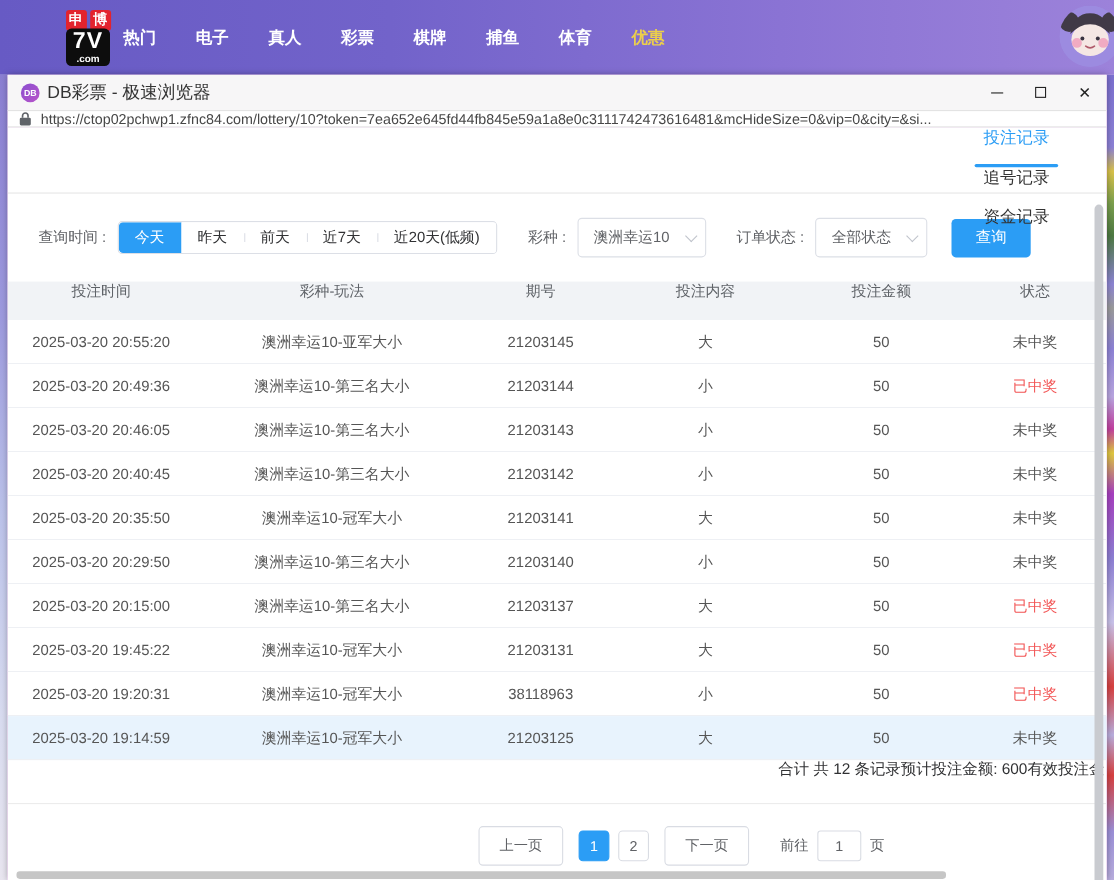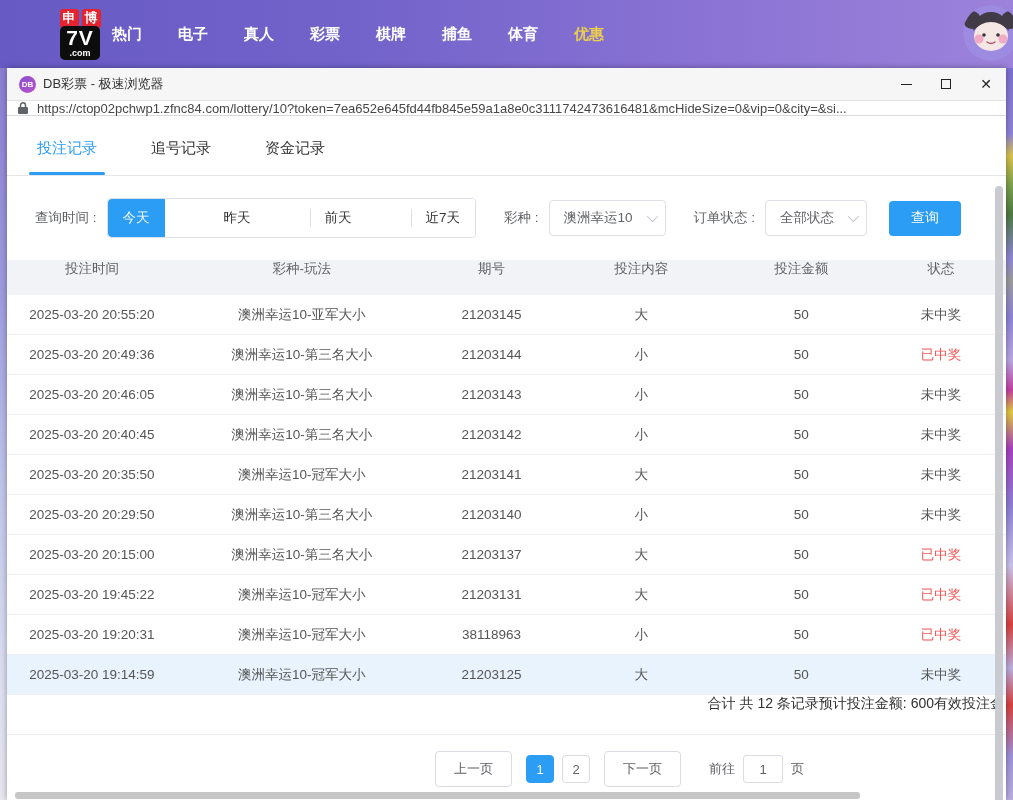--- a/index.html
+++ b/index.html
@@ -26,42 +26,42 @@
     background:linear-gradient(180deg,#8b7fd2 0%,#9d9ade 30%,#bcc3ea 55%,#d9dcf0 80%,#e9e6f0 100%); }
   .side-strip-right { position:absolute; right:0; top:68px; width:7px; height:732px;
     background:linear-gradient(180deg,#7b6fd0 0%,#8d82d6 9%,#d9c24a 12%,#7ba04e 16%,#4e7a43 20%,#8d85d4 26%,#9b9b9b 29%,#8d82d6 34%,#b9a6e0 40%,#c33fa0 44%,#e0c83f 47%,#a83fc0 52%,#8d7fd4 60%,#c9c2ea 68%,#d84040 76%,#b9aede 82%,#d84040 87%,#9c90d8 94%,#b9aede 100%); }
 
   
   .bwindow { position:absolute; left:7px; top:68px; width:999px; height:732px; background:#f0abfc;
     box-shadow:0 0 6px rgba(0,0,0,.35); display:flex; flex-direction:column; }
   .titlebar { height:32px; background:#f7f6f7; display:flex; align-items:center; padding-left:12px; flex:0 0 auto; }
   .db-ico { width:17px; height:17px; border-radius:50%; background:linear-gradient(135deg,#8a4fd0,#b953c9);
     color:#fff; font-size:8px; font-weight:bold; display:flex; align-items:center; justify-content:center; margin-right:7px; }
-  .wtitle { font-size:13px; color:#333; }
+  .wtitle { font-size:16px; color:#333; }
   .wcontrols { margin-left:auto; display:flex; align-items:center; }
   .wbtn { width:40px; height:32px; display:flex; align-items:center; justify-content:center; cursor:pointer; }
   .ic-min { width:11px; border-top:1px solid #222; display:block; }
   .ic-max { width:10px; height:10px; border:1px solid #222; display:block; }
   .ic-close { font-size:14px; color:#222; line-height:1; }
   .urlbar { height:16px; background:#fff; border-top:1px solid #e3e3e3; border-bottom:1px solid #d9d9d9;
     display:flex; align-items:center; padding:0 10px; flex:0 0 auto; }
   .lock { margin-right:8px; display:flex; }
   .url-text { font-size:13px; color:#474747; white-space:nowrap; overflow:hidden; }
 
   
   .content { position:relative; flex:1; background:#fff; overflow:hidden; }
-  .tabs { display:flex; padding:0 0 0 28px; border-bottom:1px solid #e6e6e6; height:60px; align-items:flex-end; }
+  .tabs { display:flex; padding:0 0 0 28px; border-bottom:1px solid #e6e6e6; height:60px; align-items:flex-end;flex-direction:column; }
   .tab { font-size:15px; color:#333; padding:0 2px 17px; margin-right:50px; cursor:pointer; position:relative; }
   .tab.active { color:var(--accent,#2b9df5); }
   .tab.active::after { content:""; position:absolute; left:-6px; right:-6px; bottom:0; height:3px;
     border-radius:3px; background:var(--accent,#2b9df5); }
 
   .filterbar { display:flex; align-items:center; padding:22px 0 22px 28px; }
   .flabel { font-size:13.5px; color:#606266; margin-right:10px; white-space:nowrap; }
-  .btn-group { display:flex; border:1px solid #dcdfe6; border-radius:4px; overflow:hidden; height:40px;gap:44px; }
+  .btn-group { display:flex; border:1px solid #dcdfe6; border-radius:4px; overflow:hidden; height:30px; }
   .bg-item { padding:0 15px; font-size:13.5px; color:#303133; display:flex; align-items:center; cursor:pointer;
     position:relative; background:#fff; white-space:nowrap; }
   .bg-item.sep::before { content:""; position:absolute; left:0; top:10px; bottom:10px; width:1px; background:#dcdfe6; }
   .bg-item.active { background:var(--accent,#2b9df5); color:#fff; border-radius:4px 0 0 4px; }
   .select { border:1px solid #dcdfe6; border-radius:4px; height:36px; display:flex; align-items:center;
     padding:0 10px 0 14px; cursor:pointer; background:#fff; }
   .select .val { font-size:13.5px; color:#606266; margin-right:14px; white-space:nowrap; }
   .chev { width:8px; height:8px; border-right:1.5px solid #c0c4cc; border-bottom:1.5px solid #c0c4cc;
     transform:rotate(45deg) translateY(-2px); } .gap26 { width:28px; }
   .query-btn { width:72px; height:35px; background:var(--accent,#2b9df5); color:#fff; font-size:14px;
@@ -173,20 +173,21 @@
           <div class="tab">资金记录</div>
         </div>
 
       <div class="filterbar">
         <span class="flabel">查询时间 :</span>
         <div class="btn-group">
             <div class="bg-item active">今天</div>
             <div class="bg-item">昨天</div>
             <div class="bg-item sep">前天</div>
             <div class="bg-item sep">近7天</div>
+            <div class="bg-item sep">近20天(低频)</div>
           </div>
         <span class="gap26"></span>
         <span class="flabel">彩种 :</span>
         <div class="select">
           <span class="val">澳洲幸运10</span>
           <span class="chev"></span>
         </div>
         <span class="gap26"></span>
         <span class="flabel">订单状态 :</span>
         <div class="select">

